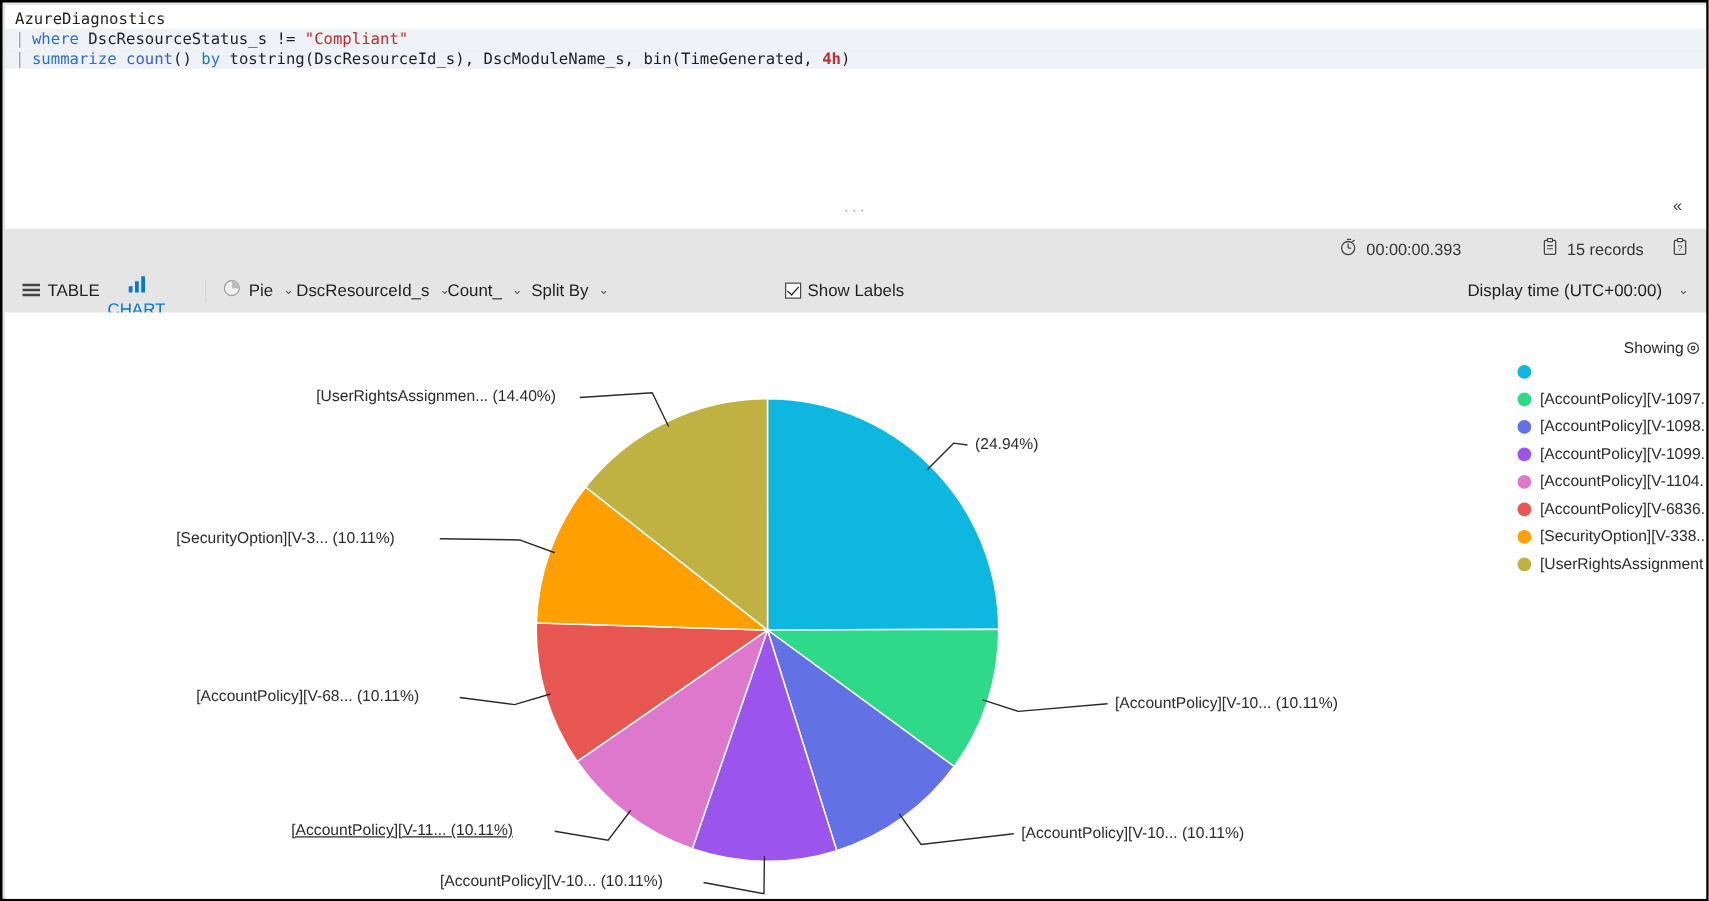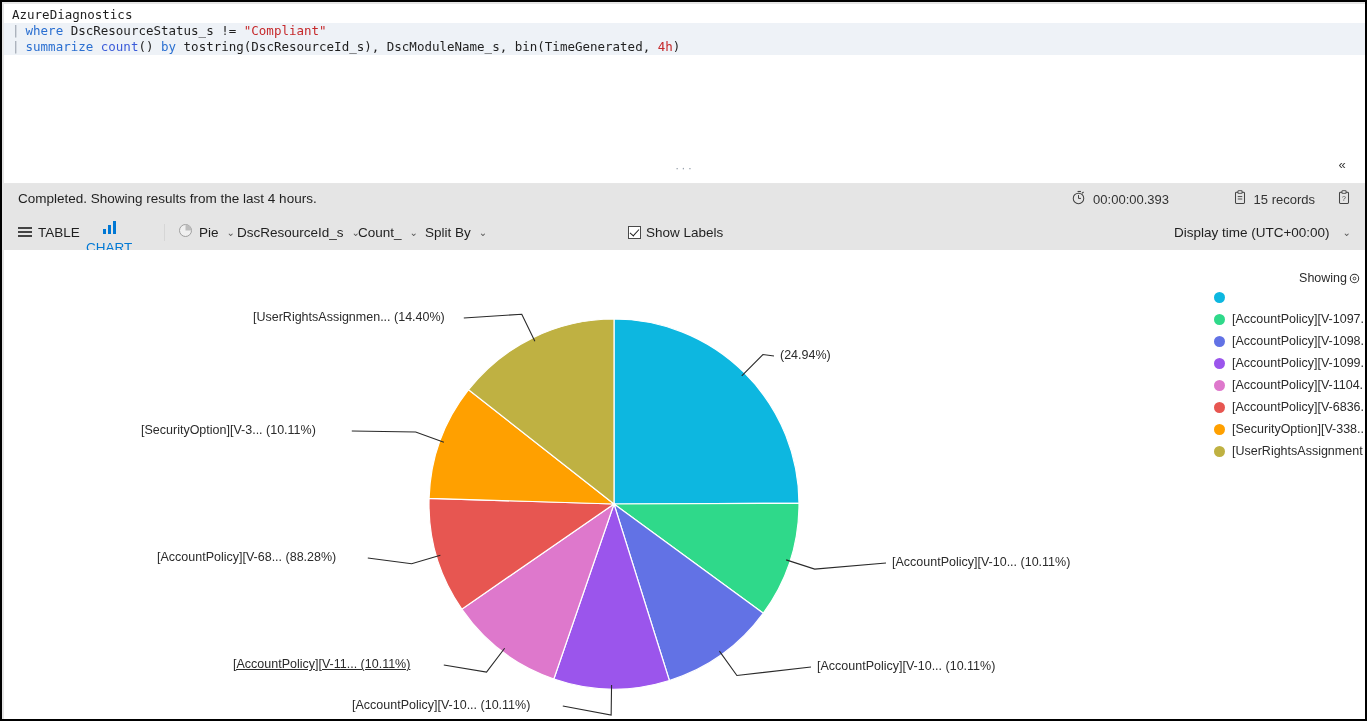--- a/index.html
+++ b/index.html
@@ -39,21 +39,21 @@
   .code-line { height: 16px; padding-left: 8px; position: relative; }
   .code-line.hl { background: #eef2f7; }
   .gutter-bar {
     display: inline-block;
     color: #9aa3ad;
     margin-right: 6px;
   }
   .tok-kw   { color: #2a6fd1; }
   .tok-fn   { color: #3a5bd9; }
   .tok-str  { color: #c6292b; }
-  .tok-num  { color: #c6292b; }
+  .tok-num  { color: #c6292b; font-weight: bold; }
   .tok-id   { color: #1f1f1f; }
 
   #editor-footer-dots {
     position: absolute;
     left: 0; bottom: 8px; width: 100%;
     text-align: center;
     color: #9aa3ad;
     font-size: 13px;
     letter-spacing: 2px;
     user-select: none;
@@ -211,21 +211,20 @@
 
 <div id="app">
 
   <div id="query-editor">
     <div class="code-area" id="code-area"><div class="code-line"><span class="tok-id">AzureDiagnostics</span></div><div class="code-line hl"><span class="gutter-bar">|</span><span class="tok-kw">where </span><span class="tok-id">DscResourceStatus_s != </span><span class="tok-str">"Compliant"</span></div><div class="code-line hl"><span class="gutter-bar">|</span><span class="tok-kw">summarize </span><span class="tok-fn">count</span><span class="tok-id">() </span><span class="tok-kw">by </span><span class="tok-id">tostring(DscResourceId_s), DscModuleName_s, bin(TimeGenerated, </span><span class="tok-num">4h</span><span class="tok-id">)</span></div></div>
     <div id="editor-footer-dots">···</div>
     <div id="collapse-editor-button">«</div>
   </div>
 
   <div id="results-status">
-    <div id="status-text">Completed. Showing results from the last 4 hours.</div>
 
     <div class="status-right-group" id="duration-group">
       <span class="mini-icon">
         <svg width="15" height="15" viewBox="0 0 16 16">
           <circle cx="8" cy="9" r="5.6" fill="none" stroke="#444" stroke-width="1.1"></circle>
           <line x1="8" y1="9" x2="8" y2="5.4" stroke="#444" stroke-width="1.1"></line>
           <line x1="8" y1="9" x2="10.6" y2="9" stroke="#444" stroke-width="1.1"></line>
           <line x1="7" y1="1.6" x2="10.6" y2="1.6" stroke="#444" stroke-width="1.2"></line>
           <line x1="11.6" y1="3.6" x2="13.4" y2="2.1" stroke="#444" stroke-width="1.2"></line>
         </svg>
@@ -336,21 +335,21 @@
         <polyline points="436.39452678591135,305.2068322600836 407.6201389603717,313.6941525241858 363.8,308" class="leader-line"></polyline>
         <polyline points="439.87461566885986,192.20717188716904 411.67703815541125,181.9652666750976 347.8,181" class="leader-line"></polyline>
         <polyline points="530.882046236181,91.20764946648688 517.7685732366531,64.22549191949574 459.8,68" class="leader-line"></polyline>
       </svg>
     <div id="slice-labels">
         <div class="slice-label" style="left: 776px; top: 98px;">(24.94%)</div>
         <div class="slice-label" style="left: 888px; top: 305px;">[AccountPolicy][V-10... (10.11%)</div>
         <div class="slice-label" style="left: 813px; top: 409px;">[AccountPolicy][V-10... (10.11%)</div>
         <div class="slice-label" style="left: 348px; top: 448px;">[AccountPolicy][V-10... (10.11%)</div>
         <div class="slice-label" style="left: 229px; top: 407px; text-decoration: underline;">[AccountPolicy][V-11... (10.11%)</div>
-        <div class="slice-label" style="left: 153px; top: 300px;">[AccountPolicy][V-68... (88.28%)</div>
+        <div class="slice-label" style="left: 153px; top: 300px;">[AccountPolicy][V-68... (10.11%)</div>
         <div class="slice-label" style="left: 137px; top: 173px;">[SecurityOption][V-3... (10.11%)</div>
         <div class="slice-label" style="left: 249px; top: 60px;">[UserRightsAssignmen... (14.40%)</div>
       </div>
   </div>
 
   <div id="legend">
     <div id="legend-header">
       <span>Showing</span>
       <span class="legend-gear">
         <svg width="11" height="11" viewBox="0 0 12 12">

